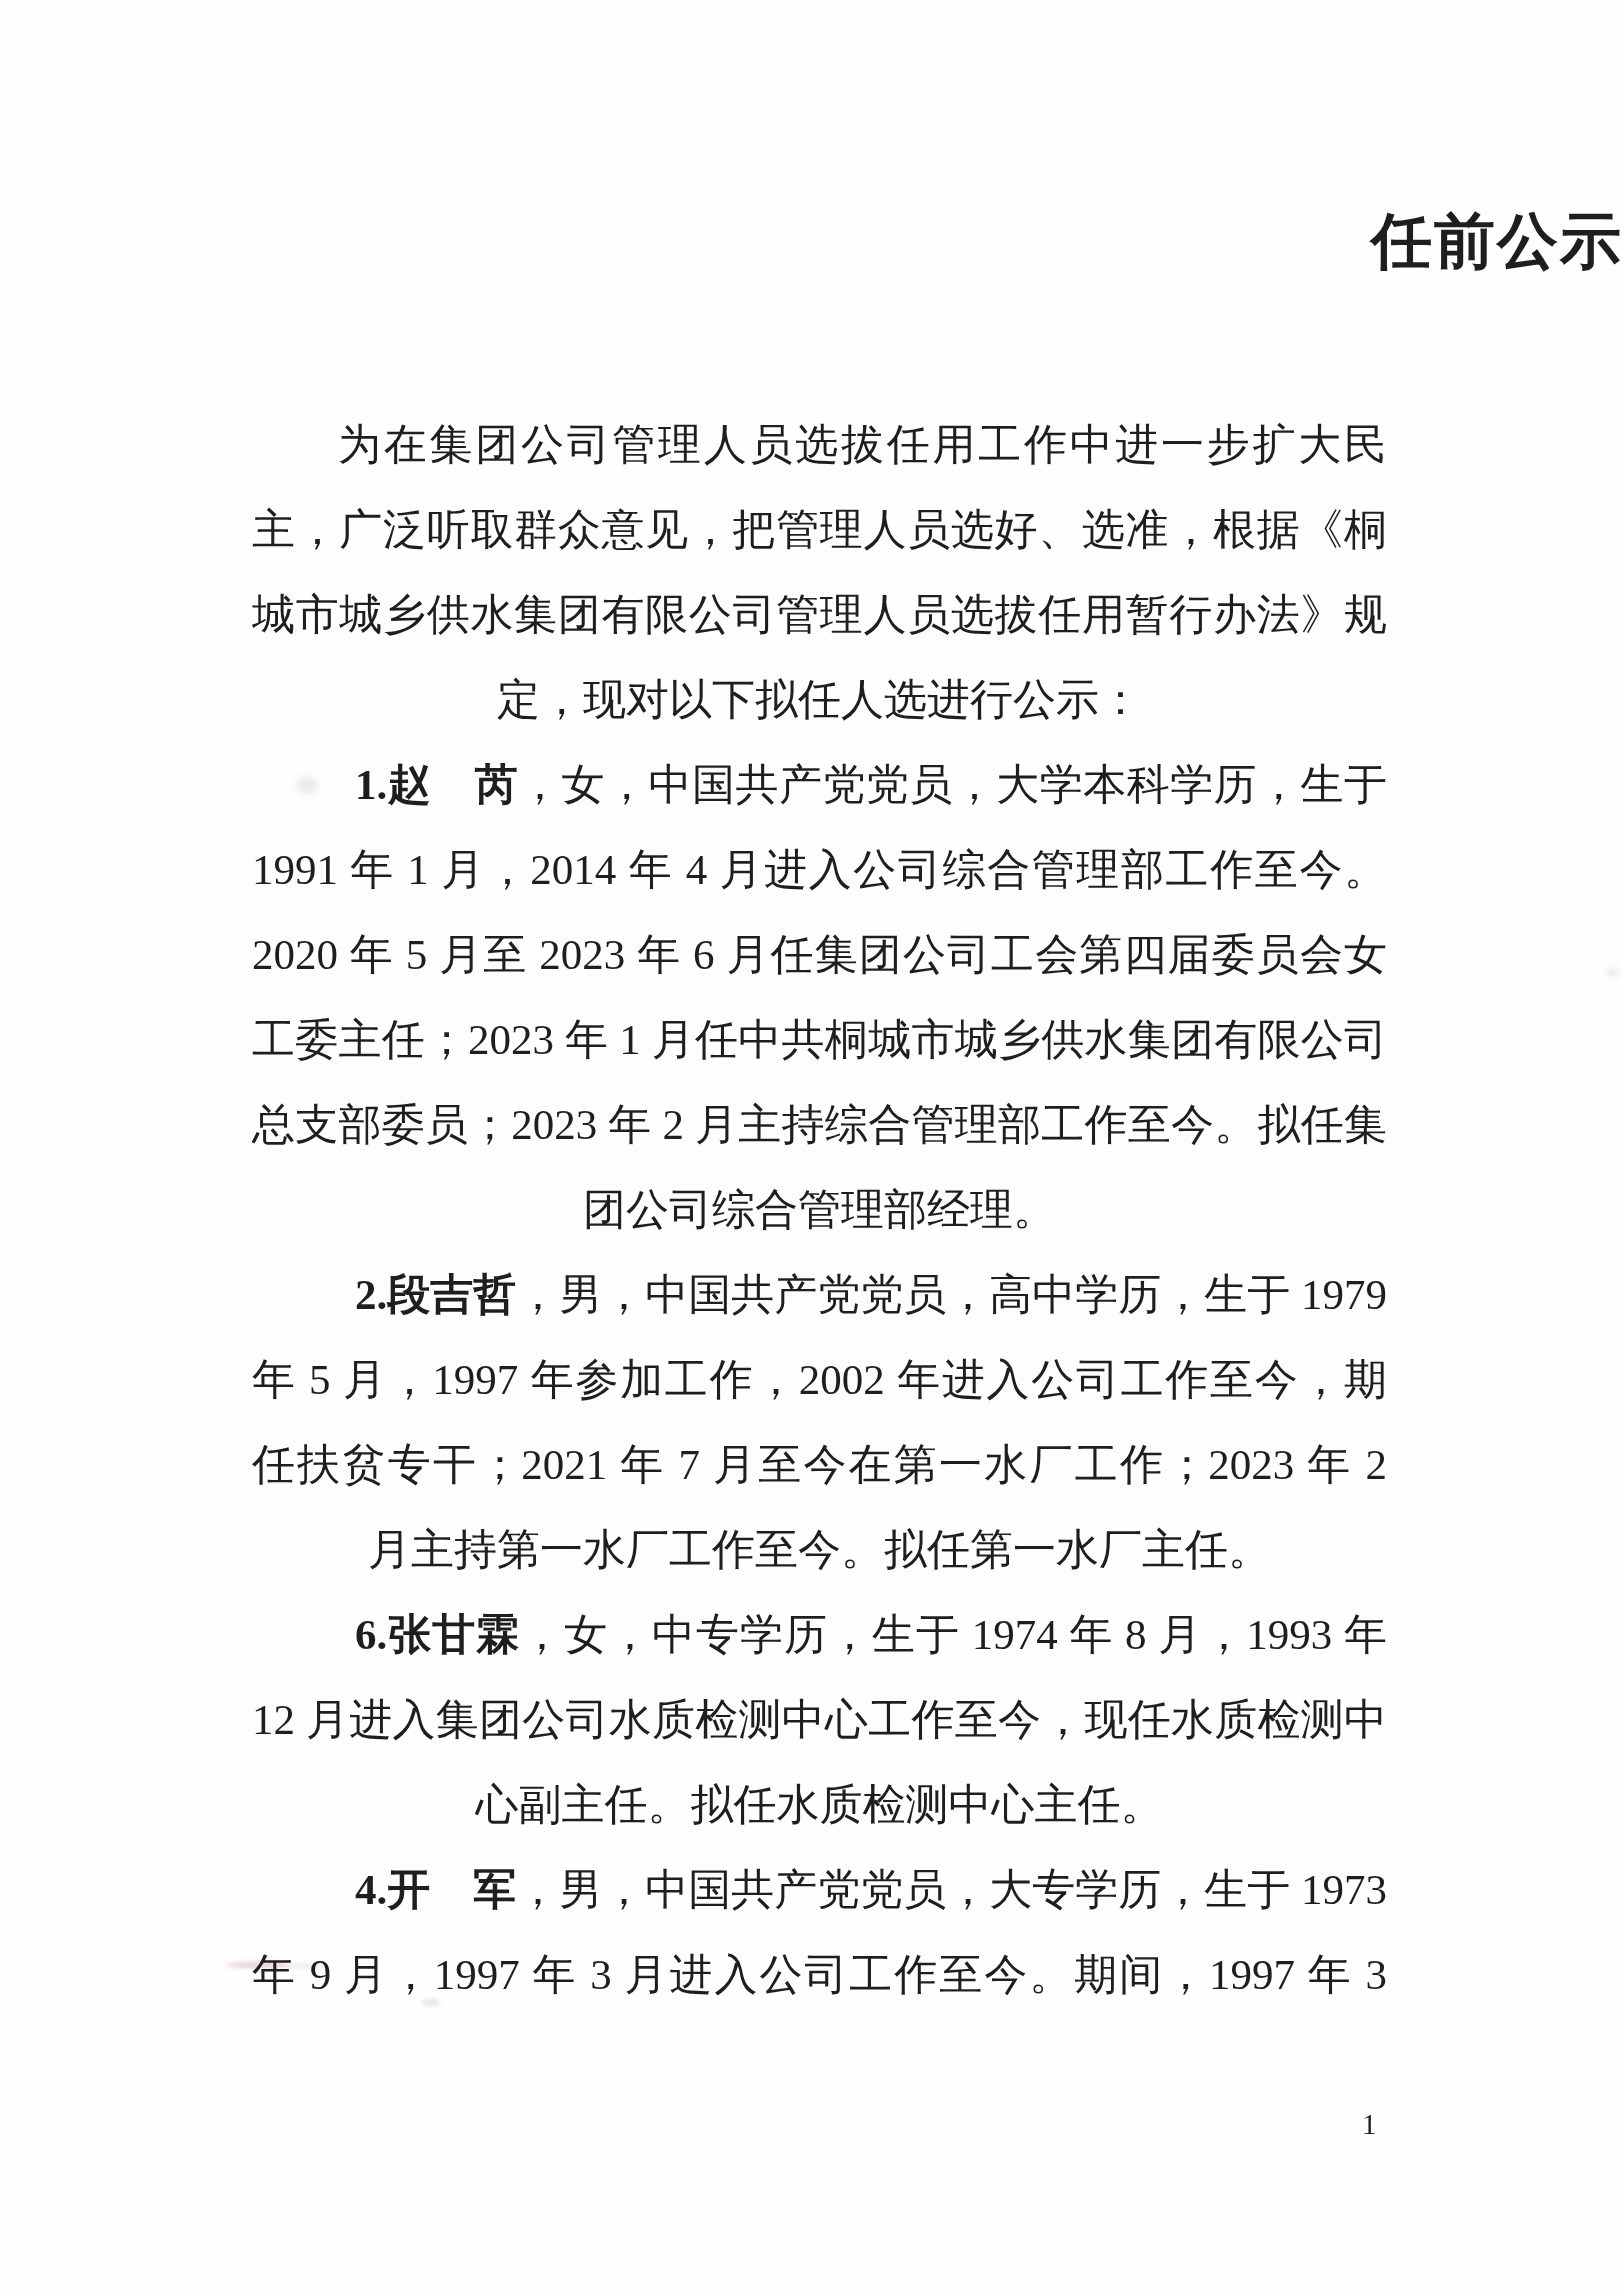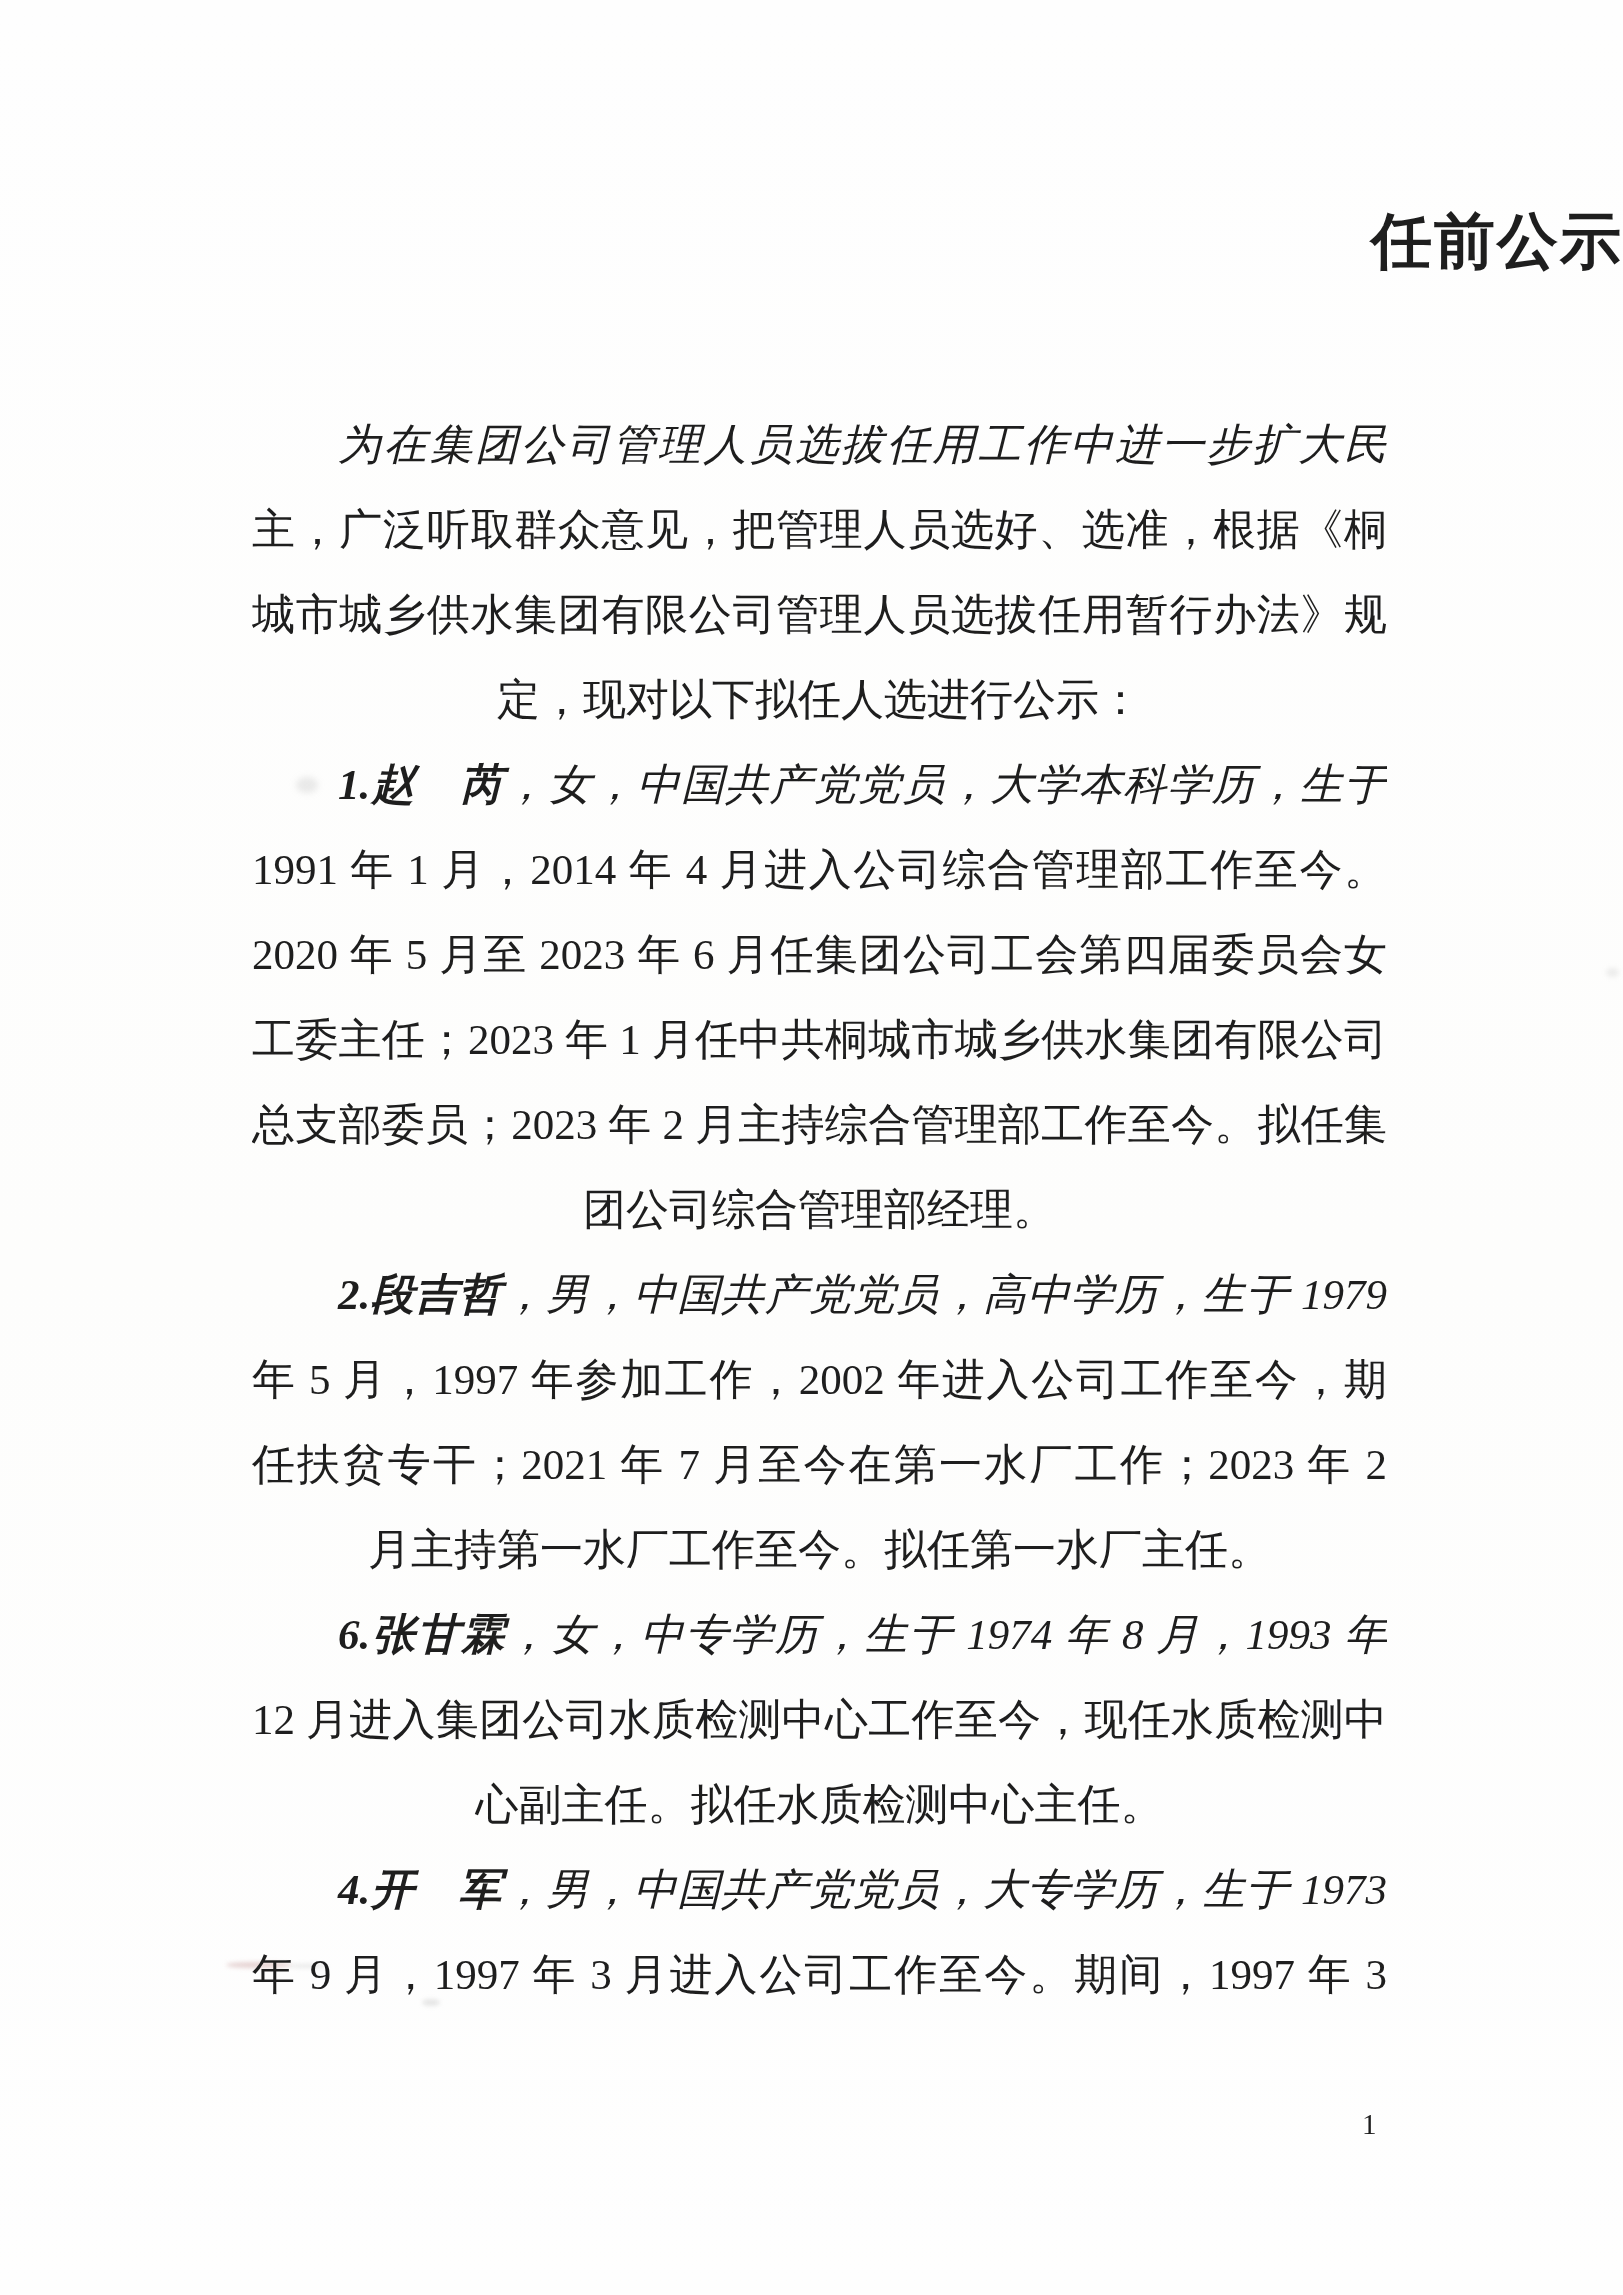--- a/index.html
+++ b/index.html
@@ -41,28 +41,28 @@
   .line {
     height: 85px;
     line-height: 85px;
     font-size: 43px;
     overflow: hidden;
     white-space: pre-wrap;
     text-align: center;
   }
   .line.indent {
     text-indent: 86px;
-    font-style: italic;
   }
   .line.stretch {
     text-align: justify;
     text-align-last: justify;
   }
   .run-bold {
     font-weight: 700;
+    margin-left: 17px;
   }
   .page-num {
     position: absolute;
     top: 2110px;
     left: 1362px;
     font-size: 29px;
     line-height: 1;
   }
   
   .scan-smudge {

